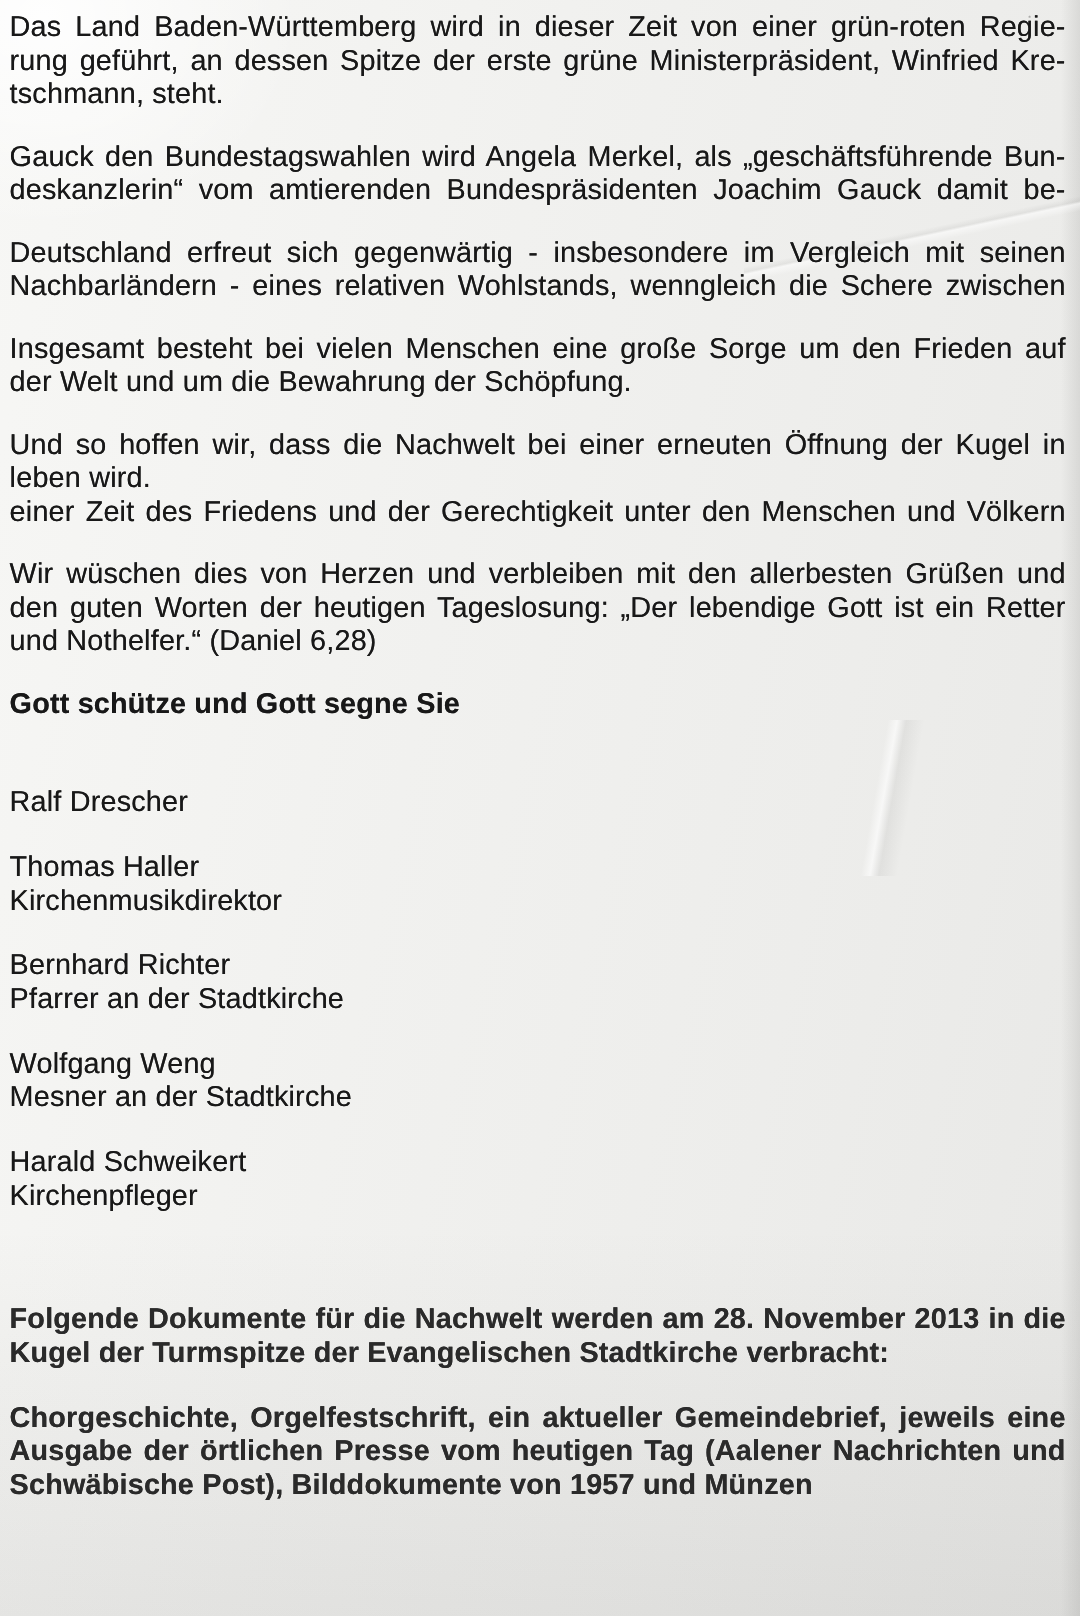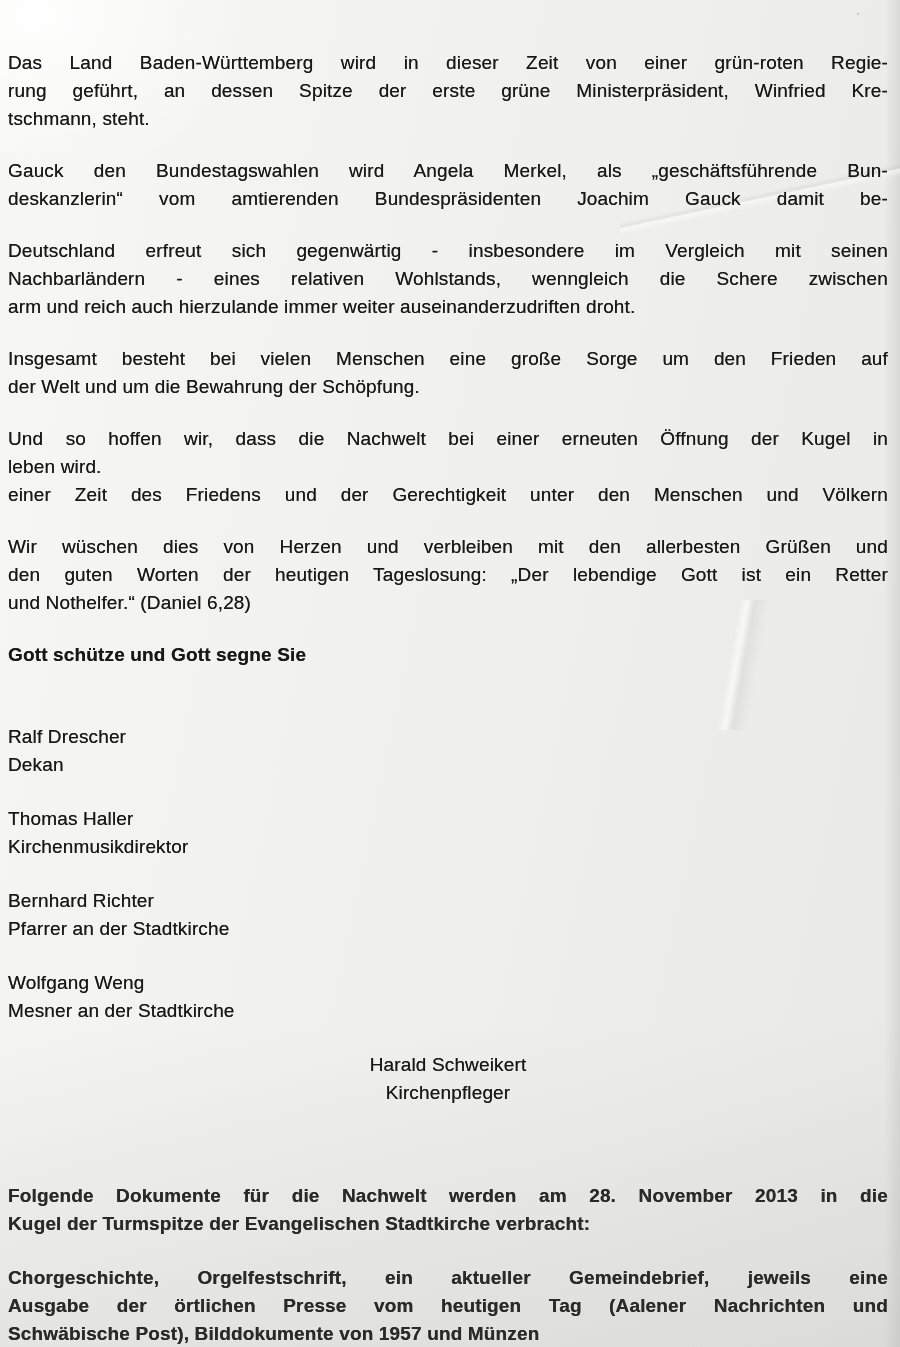--- a/index.html
+++ b/index.html
@@ -23,25 +23,24 @@
       linear-gradient(to bottom, rgba(0,0,0,0) 76%, rgba(120,120,118,0.07) 90%, rgba(120,120,118,0.12) 100%),
       linear-gradient(102deg, #f7f7f5 0%, #f1f1ef 40%, #ededeb 70%, #e8e8e6 100%);
   }
   .letter {
     position: absolute;
     left: 8px;
     right: 12px;
     top: 0;
     padding-top: 9px;
     color: #181818;
-    font-size: 19px;
+    font-size: 24px;
     line-height: 28px;
     letter-spacing: 0.15px;
     text-shadow: 0 0 0.55px rgba(25,25,25,0.8);
-    margin-top: 40px;
   }
   .para {
     margin: 0 0 24px 0;
   }
   .line {
     display: block;
     text-align: justify;
     text-align-last: left;
   }
   .line.fill {
@@ -49,21 +48,20 @@
   }
   .blessing {
     margin: 0 0 54px 0;
     font-weight: bold;
   }
   .sig {
     margin: 0 0 26px 0;
   }
   .sig:last-child {
     margin-bottom: 0;
-    text-align: center;
   }
   .closing {
     margin-top: 75px;
     color: #2a2a2a;
     filter: blur(0.35px);
     font-weight: bold;
   }
   .closing .para {
     margin-bottom: 26px;
   }
@@ -83,21 +81,20 @@
           <span class="line fill">rung geführt, an dessen Spitze der erste grüne Ministerpräsident, Winfried Kre-</span>
           <span class="line">tschmann, steht.</span>
         </p>
         <p class="para">
           <span class="line fill">Gauck den Bundestagswahlen wird Angela Merkel, als „geschäftsführende Bun-</span>
           <span class="line fill">deskanzlerin“ vom amtierenden Bundespräsidenten Joachim Gauck damit be-</span>
         </p>
         <p class="para">
           <span class="line fill">Deutschland erfreut sich gegenwärtig - insbesondere im Vergleich mit seinen</span>
           <span class="line fill">Nachbarländern - eines relativen Wohlstands, wenngleich die Schere zwischen</span>
-          <span class="line">arm und reich auch hierzulande immer weiter auseinanderzudriften droht.</span>
         </p>
         <p class="para">
           <span class="line fill">Insgesamt besteht bei vielen Menschen eine große Sorge um den Frieden auf</span>
           <span class="line">der Welt und um die Bewahrung der Schöpfung.</span>
         </p>
         <p class="para">
           <span class="line fill">Und so hoffen wir, dass die Nachwelt bei einer erneuten Öffnung der Kugel in</span>
           <span class="line">leben wird.</span>
           <span class="line fill">einer Zeit des Friedens und der Gerechtigkeit unter den Menschen und Völkern</span>
         </p>
@@ -106,21 +103,20 @@
           <span class="line fill">den guten Worten der heutigen Tageslosung: „Der lebendige Gott ist ein Retter</span>
           <span class="line">und Nothelfer.“ (Daniel 6,28)</span>
         </p>
       </div>
 
     <p class="para blessing">Gott schütze und Gott segne Sie</p>
 
     <div>
         <div class="sig">
           <div class="sig-name">Ralf Drescher</div>
-          <div class="sig-role">Dekan</div>
         </div>
         <div class="sig">
           <div class="sig-name">Thomas Haller</div>
           <div class="sig-role">Kirchenmusikdirektor</div>
         </div>
         <div class="sig">
           <div class="sig-name">Bernhard Richter</div>
           <div class="sig-role">Pfarrer an der Stadtkirche</div>
         </div>
         <div class="sig">

